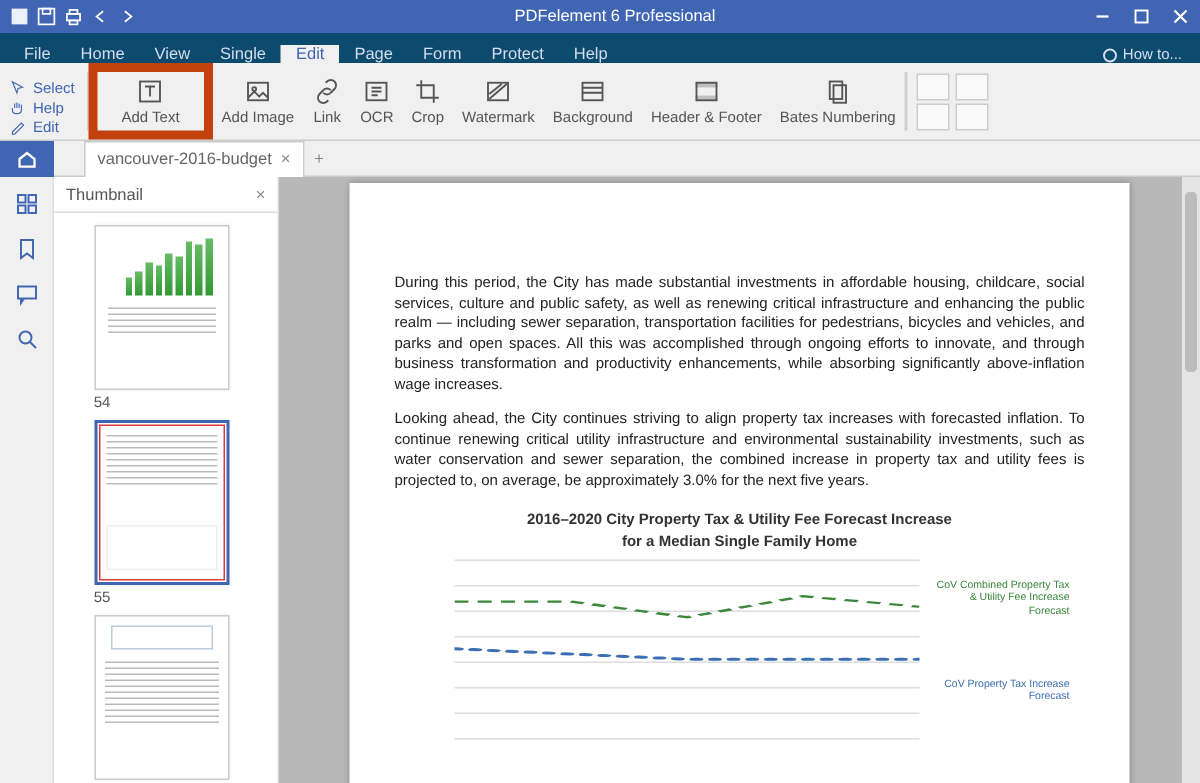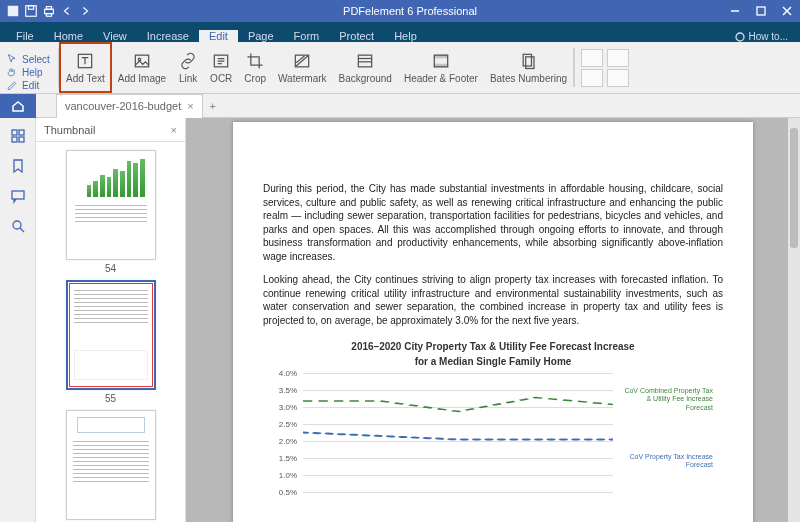--- a/index.html
+++ b/index.html
@@ -20,21 +20,21 @@
 .menubar .spacer { flex:1; }
 .menubar .howto { padding:0 12px; display:flex;align-items:center; gap:4px; font-size:10px;}
 
 
 .ribbon { height: 52px; background: #f0f0f0; border-bottom:1px solid #ccc; display:flex; align-items:stretch; }
 .ribbon .edit-group { width:58px; display:flex;flex-direction:column; justify-content:flex-end;padding:2px 6px; gap:1px;}
 .ribbon .edit-group .row { display:flex;align-items:center;gap:4px;font-size:10px;color:#4065b3; cursor:pointer;}
 .ribbon .edit-group svg{width:12px;height:12px;}
 .ribbon .sep{width:1px;background:#d0d0d0;margin:6px 0;}
 .ribbon .tool { display:flex;flex-direction:column;align-items:center;justify-content:center;padding:2px 6px;gap:2px;font-size:10px;color:#555;cursor:pointer;}
-.ribbon .tool.highlight{border:2px solid #c2410c;padding:1px 5px;}
+.ribbon .tool.highlight{border:6px solid #c2410c;padding:1px 16px;}
 .ribbon .tool svg{width:20px;height:20px;color:#555;}
 .ribbon .mode-group{display:flex;flex-direction:column;justify-content:center;gap:4px;padding:0 10px;font-size:10px;color:#555;}
 .ribbon .mode-group .radio{display:flex;align-items:center;gap:4px;cursor:pointer;}
 .ribbon .mode-group .dot{width:9px;height:9px;border:1px solid #888;border-radius:50%;display:inline-block;}
 .ribbon .mode-group .dot.checked{border-color:#4065b3;background:radial-gradient(circle,#4065b3 0 40%,transparent 45%);}
 .ribbon .align-group{display:flex;flex-direction:column;gap:2px;justify-content:center;padding:0 6px;}
 .ribbon .align-group .row{display:flex;gap:4px;}
 .ribbon .align-group .slot{width:22px;height:18px;border:1px solid #ccc;background:#fafafa;}
 
 
@@ -49,21 +49,21 @@
 
 
 .leftrail{width:36px;background:#f0f0f0;border-right:1px solid #ddd;display:flex;flex-direction:column;align-items:center;gap:14px;padding-top:10px;}
 .leftrail .ic{width:16px;height:16px;color:#4065b3;cursor:pointer;}
 
 
 .thumbpanel{width:150px;background:#fff;border-right:1px solid #ddd;display:flex;flex-direction:column;}
 .thumbpanel .hdr{height:24px;border-bottom:1px solid #ddd;display:flex;align-items:center;padding:0 8px;font-size:11px;color:#555;justify-content:space-between;}
 .thumbpanel .hdr .x{cursor:pointer;color:#888;}
 .thumbpanel .list{flex:1;overflow:auto;padding:8px 0;display:flex;flex-direction:column;align-items:center;gap:6px;}
-.thumb{width:96px;display:flex;flex-direction:column;align-items:center;gap:3px;}
+.thumb{width:96px;display:flex;flex-direction:column;align-items:flex-start;gap:3px;}
 .thumb .page{width:90px;height:110px;background:#fff;border:1px solid #ccc;box-shadow:0 0 2px rgba(0,0,0,.1);position:relative;overflow:hidden;}
 .thumb.selected .page{border:2px solid #4065b3;outline:1px solid #d93a3a;outline-offset:-4px;}
 .thumb .num{font-size:10px;color:#555;}
 
 
 .t54-chart{position:absolute;top:6px;left:20px;right:10px;height:40px;display:flex;align-items:flex-end;gap:2px;}
 .t54-chart span{display:block;width:5px;background:linear-gradient(#6b6,#393);}
 .t54-lines{position:absolute;top:54px;left:8px;right:8px;}
 .t54-lines div{height:1px;background:#bbb;margin-bottom:3px;}
 .t55-lines{position:absolute;top:8px;left:6px;right:6px;}
@@ -144,21 +144,21 @@
           <line x1="9" y1="1" x2="1" y2="9"></line>
         </svg>
       </span>
   </div>
 </div>
 
 <div class="menubar">
   <div class="menu-item">File</div>
   <div class="menu-item">Home</div>
   <div class="menu-item">View</div>
-  <div class="menu-item">Increase</div>
+  <div class="menu-item">Single</div>
   <div class="menu-item active">Edit</div>
   <div class="menu-item">Page</div>
   <div class="menu-item">Form</div>
   <div class="menu-item">Protect</div>
   <div class="menu-item">Help</div>
   <div class="spacer"></div>
   <div class="howto">
     <svg width="10" height="10" fill="none" stroke="#d4dcef" stroke-width="1.3">
         <circle cx="5" cy="5" r="4"></circle>
       </svg>
@@ -370,30 +370,20 @@
     </div>
   </div>
 
   <div class="docview">
     <div class="docpage">
       <p>During this period, the City has made substantial investments in affordable housing, childcare, social services, culture and public safety, as well as renewing critical infrastructure and enhancing the public realm — including sewer separation, transportation facilities for pedestrians, bicycles and vehicles, and parks and open spaces. All this was accomplished through ongoing efforts to innovate, and through business transformation and productivity enhancements, while absorbing significantly above-inflation wage increases.</p>
       <p>Looking ahead, the City continues striving to align property tax increases with forecasted inflation. To continue renewing critical utility infrastructure and environmental sustainability investments, such as water conservation and sewer separation, the combined increase in property tax and utility fees is projected to, on average, be approximately 3.0% for the next five years.</p>
       <div class="chart-title">2016–2020 City Property Tax &amp; Utility Fee Forecast Increase</div>
       <div class="chart-sub">for a Median Single Family Home</div>
       <div class="chart-box">
-        <div class="yaxis">
-          <div class="ytick" style="top:-4px">4.0%</div>
-          <div class="ytick" style="top:13px">3.5%</div>
-          <div class="ytick" style="top:30px">3.0%</div>
-          <div class="ytick" style="top:47px">2.5%</div>
-          <div class="ytick" style="top:64px">2.0%</div>
-          <div class="ytick" style="top:81px">1.5%</div>
-          <div class="ytick" style="top:98px">1.0%</div>
-          <div class="ytick" style="top:115px">0.5%</div>
-        </div>
         <div class="grid">
           <div class="gridline" style="top:0"></div>
           <div class="gridline" style="top:17px"></div>
           <div class="gridline" style="top:34px"></div>
           <div class="gridline" style="top:51px"></div>
           <div class="gridline" style="top:68px"></div>
           <div class="gridline" style="top:85px"></div>
           <div class="gridline" style="top:102px"></div>
           <div class="gridline" style="top:119px"></div>
         </div>

